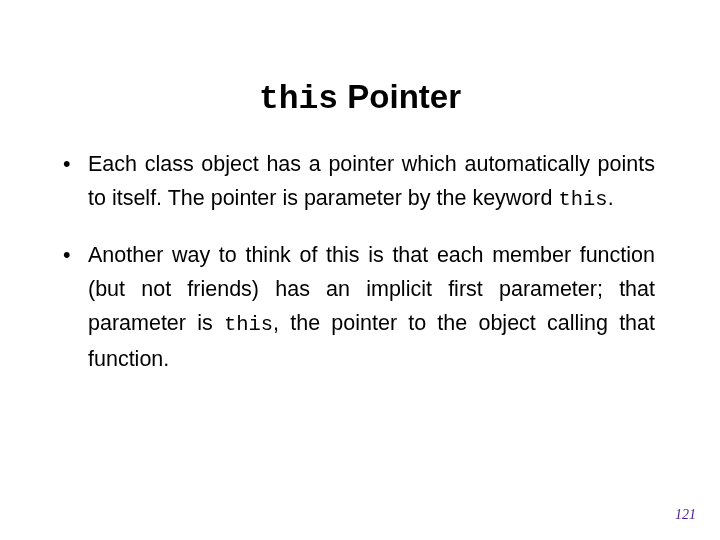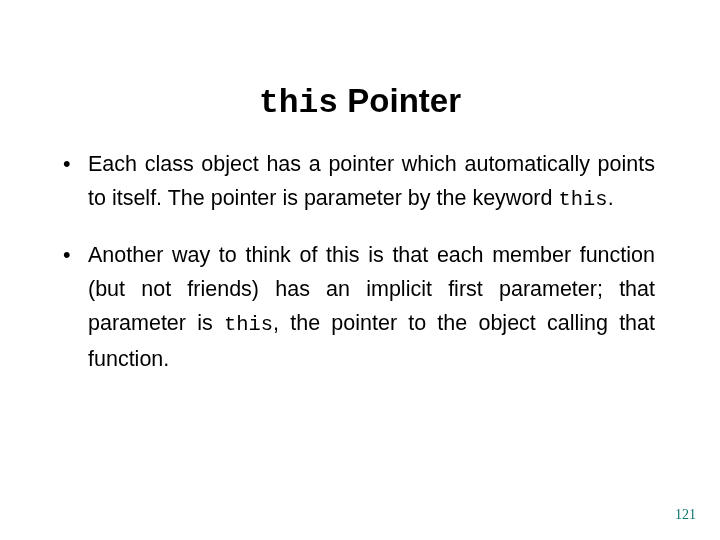--- a/index.html
+++ b/index.html
@@ -25,21 +25,21 @@
 
   
   .slide-title {
     position: absolute;
     left: 0;
     top: 55px;
     width: 720px;
     text-align: center;
     font-size: 33px;
     font-weight: bold;
-    line-height: 48px;
+    line-height: 40px;
     white-space: nowrap;
   }
   .title-mono {
     font-family: "Liberation Mono", "DejaVu Sans Mono", monospace;
     font-weight: bold;
     letter-spacing: 0px;
   }
   .title-sans {
     font-family: "Liberation Sans", sans-serif;
     font-weight: bold;
@@ -80,21 +80,22 @@
   }
 
   
   .page-number {
     position: absolute;
     right: 24px;
     bottom: 17px;
     font-family: "Liberation Serif", serif;
     font-size: 14px;
     line-height: 16px;
-    color: #0f766e;
+    color: #4c1d95;
+    font-style: italic;
   }
 </style>
 </head>
 <body>
 
 <div class="slide">
 
   <h1 class="slide-title">
     <span class="title-mono">this</span><span class="title-sans"> Pointer</span>
   </h1>

